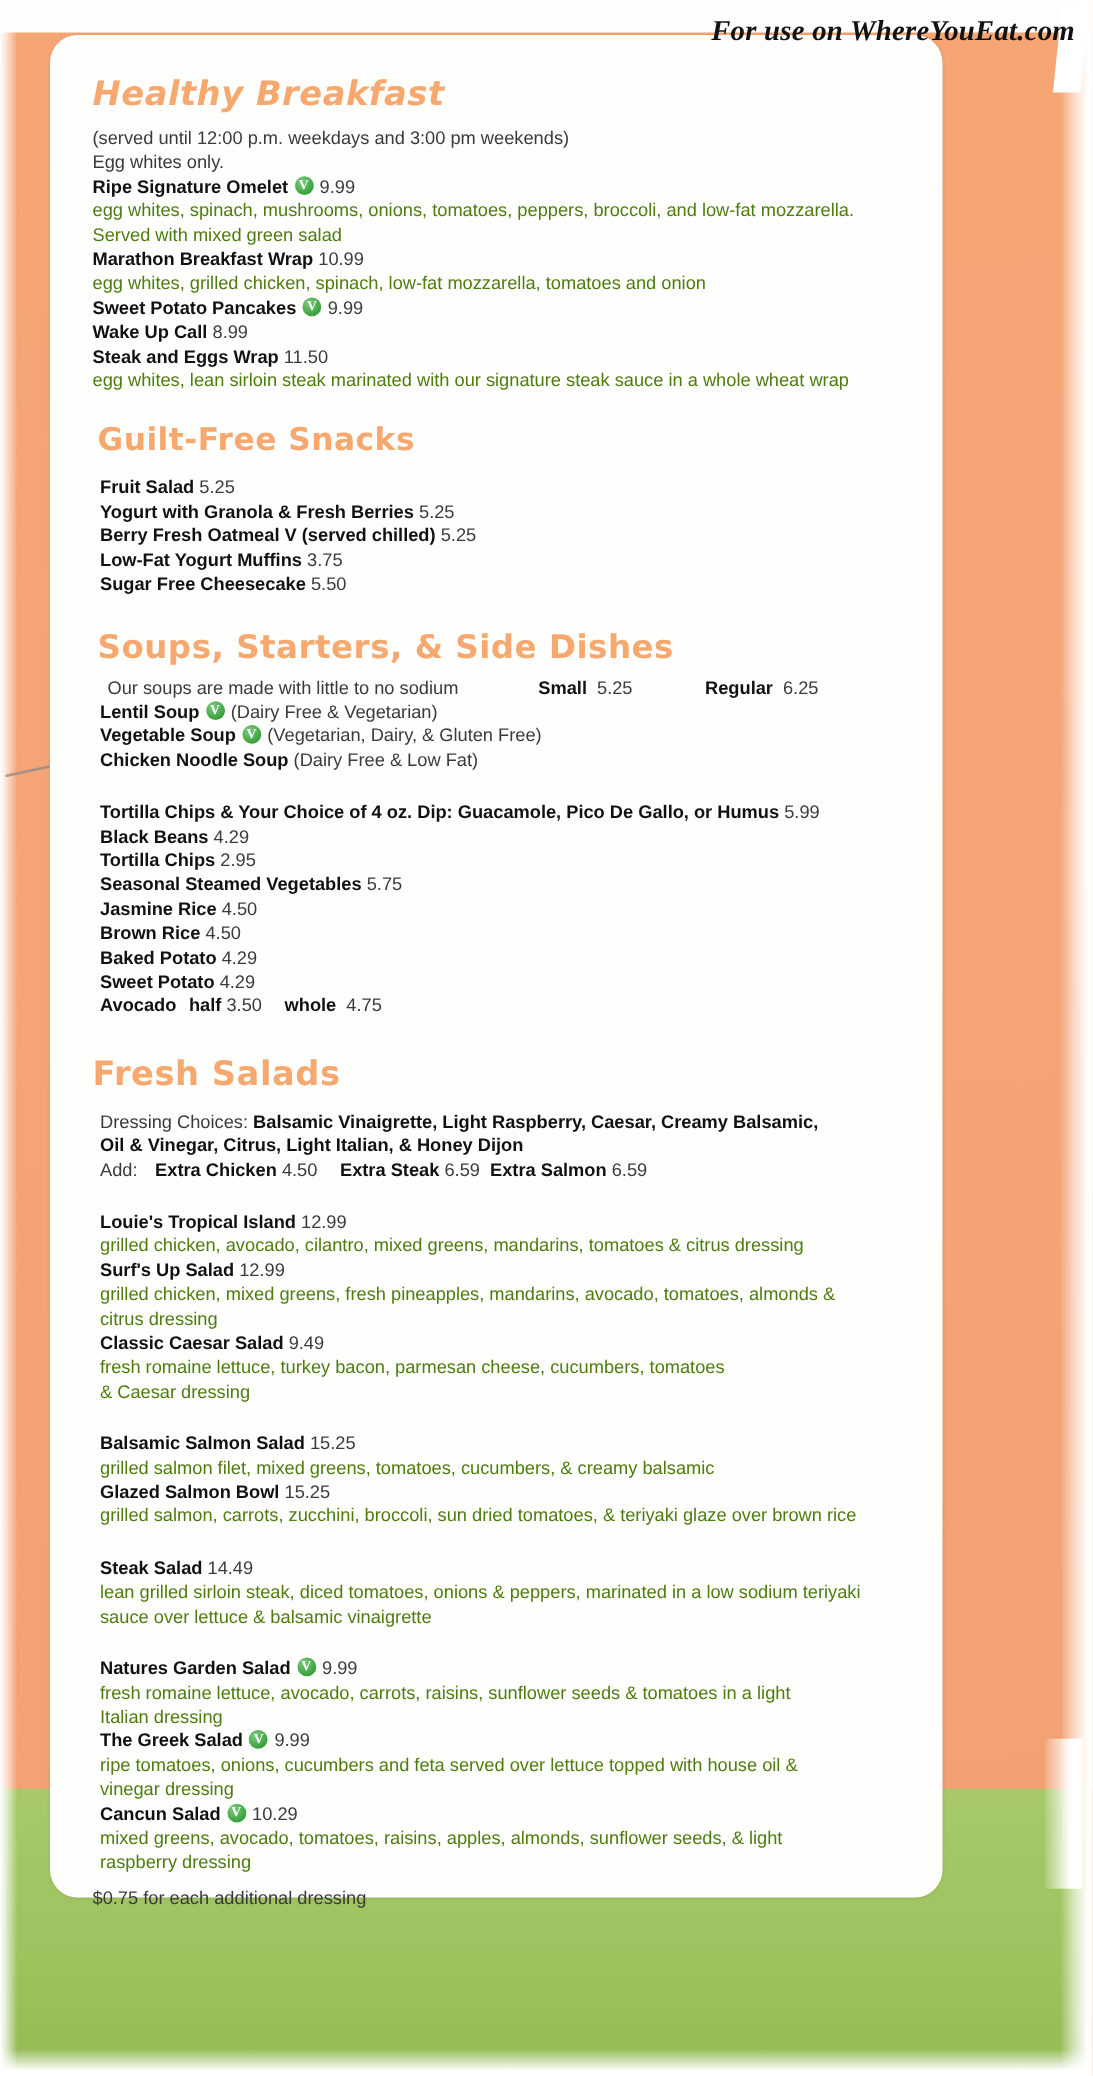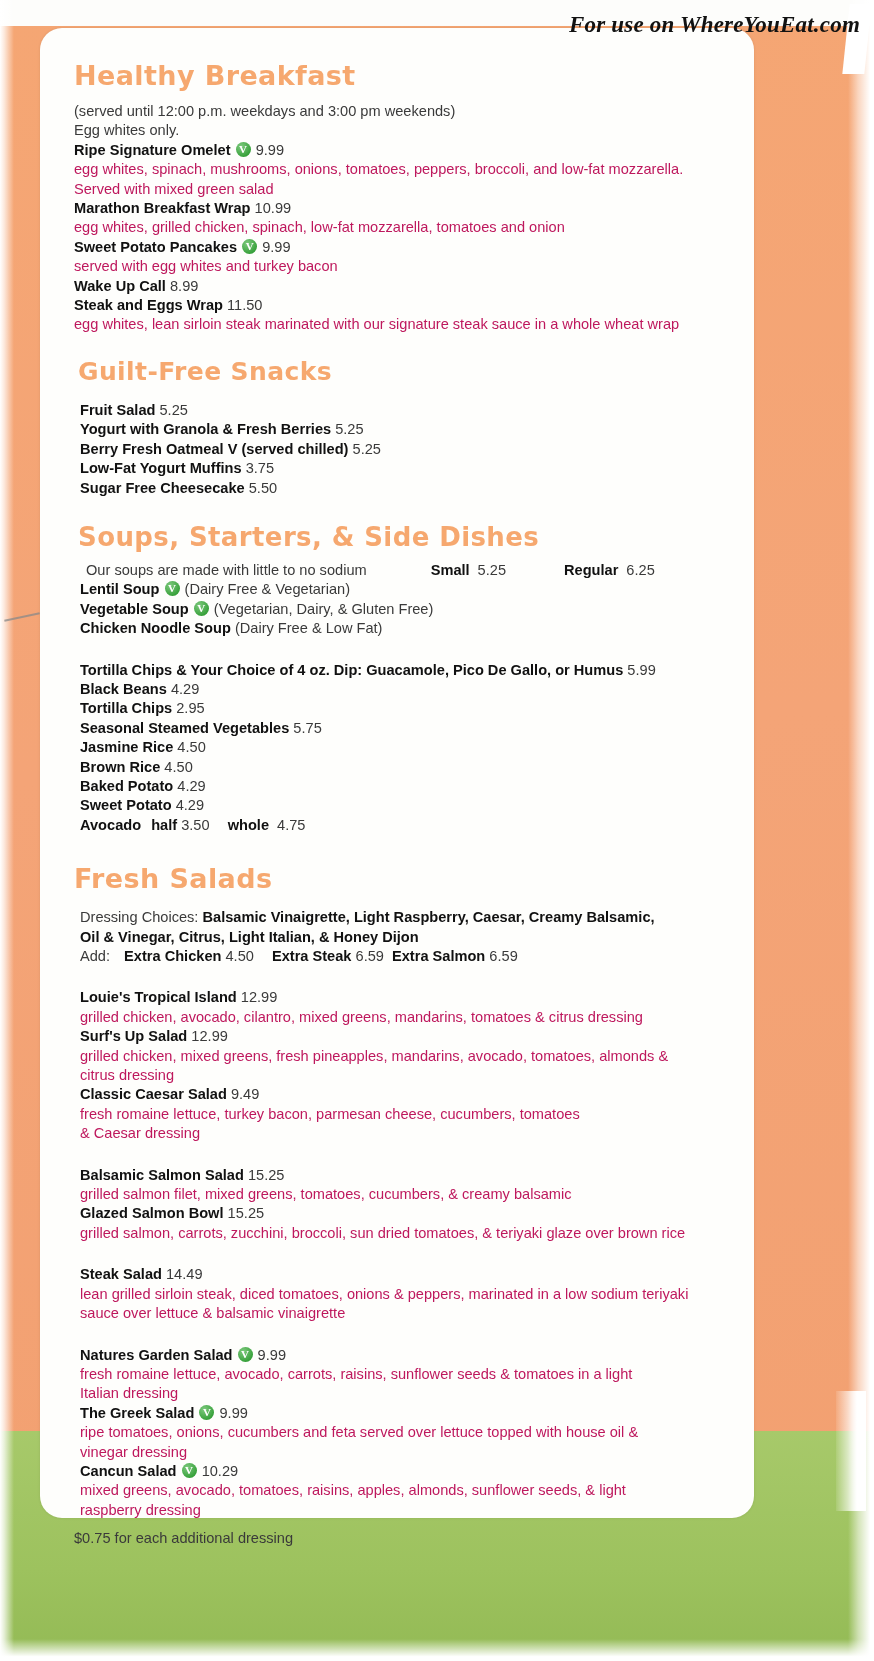--- a/index.html
+++ b/index.html
@@ -89,27 +89,27 @@
     position: absolute;
     left: 74px; top: 60px;
     width: 690px;
   }
   h2.section {
     font-family: "DejaVu Sans", sans-serif;
     font-weight: bold;
     color: #f6a86f;
     letter-spacing: 0.4px;
   }
-  .sec-breakfast { font-size: 27px; margin-bottom: 11px; }
+  .sec-breakfast { font-size: 27px; margin-bottom: 11px; font-style: italic; }
   .sec-snacks    { font-size: 25px; margin: 22px 0 15px 4px; }
   .sec-soups     { font-size: 26px; margin: 24px 0 9px 4px; }
   .sec-salads    { font-size: 27px; margin: 28px 0 14px 0px; }
 
   .line { font-size: 14.6px; line-height: 19.4px; color: #2b2b2b; white-space: nowrap; }
-  .desc { font-size: 14.6px; line-height: 19.4px; color: #be185d; }
+  .desc { font-size: 14.6px; line-height: 19.4px; color: #4d7c0f; }
   .name { font-weight: bold; color: #111; }
   .price { color: #3a3a3a; }
   .note  { color: #3a3a3a; }
   .indent { margin-left: 6px; }
   .indent2 { margin-left: 12px; }
   .gap22 { height: 22px; }
 
   
   .vbadge {
     display: inline-block;
@@ -169,21 +169,20 @@
     <div class="line note">Egg whites only.</div>
 
     <div class="line"><span class="name">Ripe Signature Omelet</span> <span class="vbadge"></span> <span class="price">9.99</span></div>
     <div class="line desc">egg whites, spinach, mushrooms, onions, tomatoes, peppers, broccoli, and low-fat mozzarella.</div>
     <div class="line desc">Served with mixed green salad</div>
 
     <div class="line"><span class="name">Marathon Breakfast Wrap</span> <span class="price">10.99</span></div>
     <div class="line desc">egg whites, grilled chicken, spinach, low-fat mozzarella, tomatoes and onion</div>
 
     <div class="line"><span class="name">Sweet Potato Pancakes</span> <span class="vbadge"></span> <span class="price">9.99</span></div>
-    <div class="line desc">served with egg whites and turkey bacon</div>
 
     <div class="line"><span class="name">Wake Up Call</span> <span class="price">8.99</span></div>
 
     <div class="line"><span class="name">Steak and Eggs Wrap</span> <span class="price">11.50</span></div>
     <div class="line desc">egg whites, lean sirloin steak marinated with our signature steak sauce in a whole wheat wrap</div>
 
     <h2 class="section sec-snacks">Guilt-Free Snacks</h2>
 
     <div class="line indent"><span class="name">Fruit Salad</span> <span class="price">5.25</span></div>
     <div class="line indent"><span class="name">Yogurt with Granola &amp; Fresh Berries</span> <span class="price">5.25</span></div>

